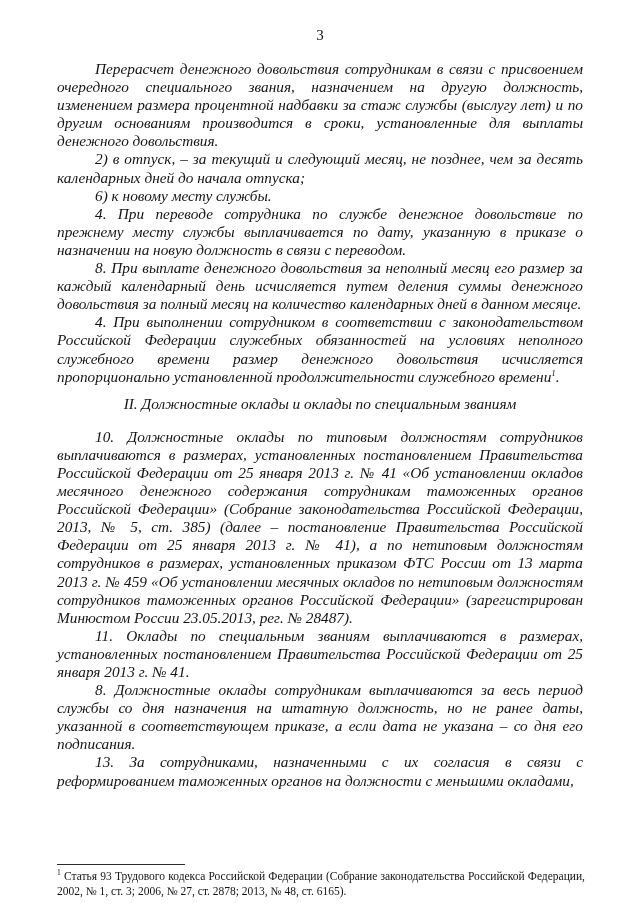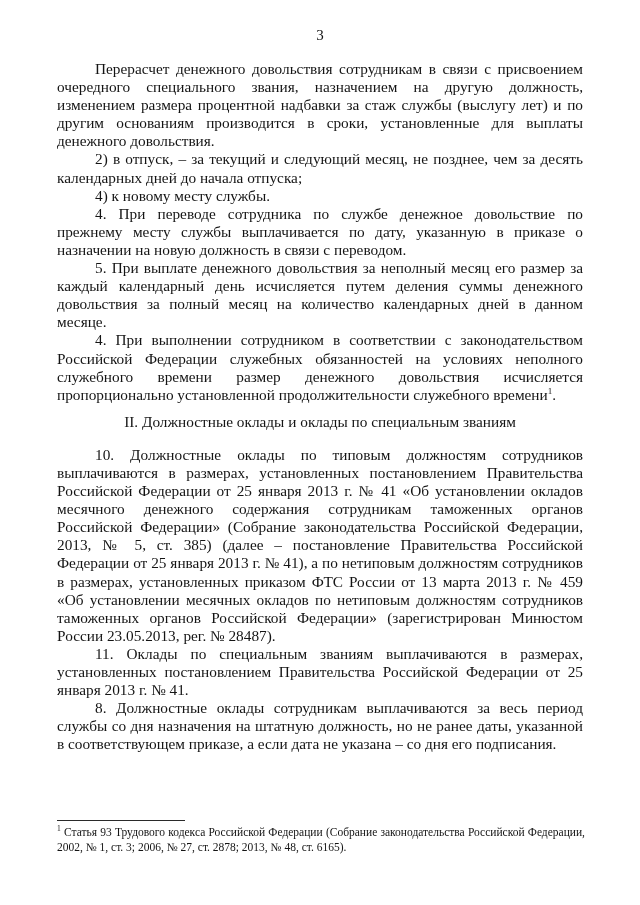--- a/index.html
+++ b/index.html
@@ -21,41 +21,42 @@
     padding-top: 26px;
     text-align: center;
     font-size: 15px;
     line-height: 18px;
   }
   .content {
     margin: 16px 57px 0 57px; 
     font-size: 15.3px;
     line-height: 18.1px;
     text-align: justify;
+    font-style: italic;
   }
   .content p {
     margin: 0;
     padding: 0;
     text-indent: 38px;
   }
   .section-heading {
     text-indent: 0 !important;
     text-align: center;
     margin: 9px 0 15px 0 !important;
   }
   sup.fn-ref {
     font-size: 9px;
     line-height: 0;
     vertical-align: super;
   }
   .footnote {
     position: absolute;
     left: 57px;
     width: 528px;
-    top: 820px;
+    top: 864px;
     font-size: 11.5px;
     line-height: 14.6px;
     text-align: justify;
   }
   .footnote-rule {
     width: 128px;
     height: 0;
     border-top: 1.6px solid #2a2a2a;
     margin-bottom: 4px;
   }
@@ -73,36 +74,37 @@
 
   <div class="page-number">3</div>
 
   <div class="content">
 
     <p>Перерасчет денежного довольствия сотрудникам в связи с присвоением очередного специального звания, назначением на другую должность, изменением размера процентной надбавки за стаж службы (выслугу лет) и по другим основаниям производится в сроки, установленные для выплаты денежного довольствия.</p>
 
 
     <p>2) в отпуск, – за текущий и следующий месяц, не позднее, чем за десять календарных дней до начала отпуска;</p>
 
-    <p>4) к новому месту службы.</p>
+    <p>6) к новому месту службы.</p>
 
     <p>4. При переводе сотрудника по службе денежное довольствие по прежнему месту службы выплачивается по дату, указанную в приказе о назначении на новую должность в связи с переводом.</p>
 
-    <p>5. При выплате денежного довольствия за неполный месяц его размер за каждый календарный день исчисляется путем деления суммы денежного довольствия за полный месяц на количество календарных дней в данном месяце.</p>
+    <p>8. При выплате денежного довольствия за неполный месяц его размер за каждый календарный день исчисляется путем деления суммы денежного довольствия за полный месяц на количество календарных дней в данном месяце.</p>
 
     <p><span>4. При выполнении сотрудником в соответствии с законодательством Российской Федерации служебных обязанностей на условиях неполного служебного времени размер денежного довольствия исчисляется пропорционально установленной продолжительности служебного времени</span><sup class="fn-ref">1</sup><span>.</span></p>
 
     <p class="section-heading">II. Должностные оклады и оклады по специальным званиям</p>
 
     <p>10. Должностные оклады по типовым должностям сотрудников выплачиваются в размерах, установленных постановлением Правительства Российской Федерации от 25 января 2013 г. № 41 «Об установлении окладов месячного денежного содержания сотрудникам таможенных органов Российской Федерации» (Собрание законодательства Российской Федерации, 2013, № 5, ст. 385) (далее – постановление Правительства Российской Федерации от 25 января 2013 г. № 41), а по нетиповым должностям сотрудников в размерах, установленных приказом ФТС России от 13 марта 2013 г. № 459 «Об установлении месячных окладов по нетиповым должностям сотрудников таможенных органов Российской Федерации» (зарегистрирован Минюстом России 23.05.2013, рег. № 28487).</p>
 
     <p>11. Оклады по специальным званиям выплачиваются в размерах, установленных постановлением Правительства Российской Федерации от 25 января 2013 г. № 41.</p>
 
     <p>8. Должностные оклады сотрудникам выплачиваются за весь период службы со дня назначения на штатную должность, но не ранее даты, указанной в соответствующем приказе, а если дата не указана – со дня его подписания.</p>
 
+    <p>13. За сотрудниками, назначенными с их согласия в связи с реформированием таможенных органов на должности с меньшими окладами,</p>
 
   </div>
 
   <div class="footnote">
     <div class="footnote-rule"></div>
     <p><sup class="fn-ref">1</sup> <span>Статья 93 Трудового кодекса Российской Федерации (Собрание  законодательства Российской Федерации, 2002, № 1, ст. 3; 2006, № 27, ст. 2878; 2013, № 48, ст. 6165).</span></p>
   </div>
 
 </div>
 

